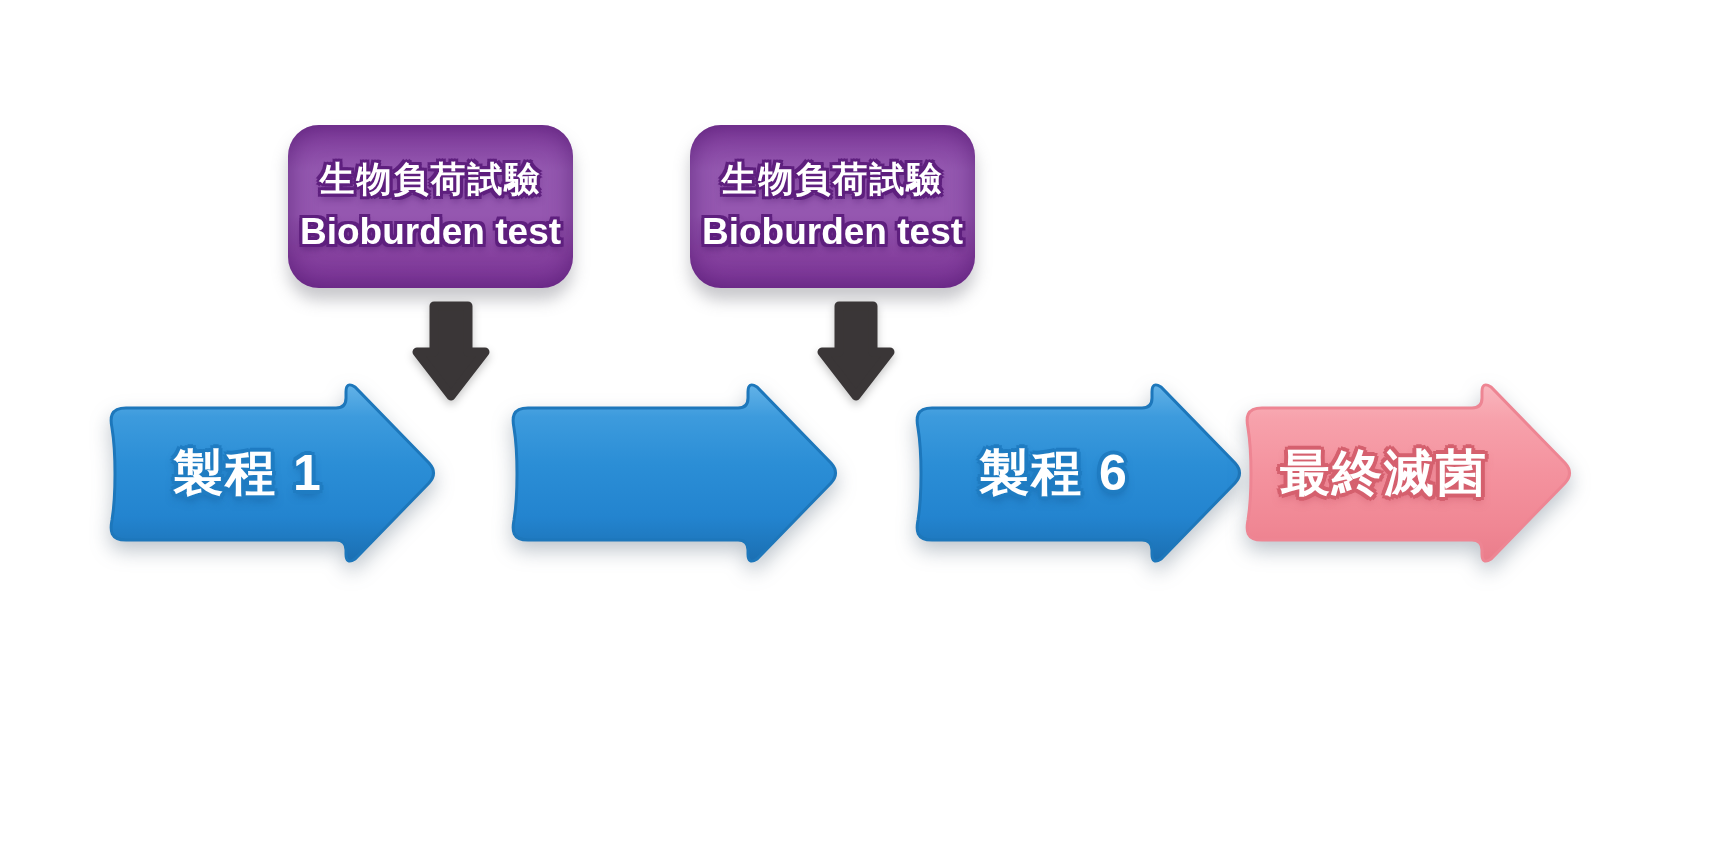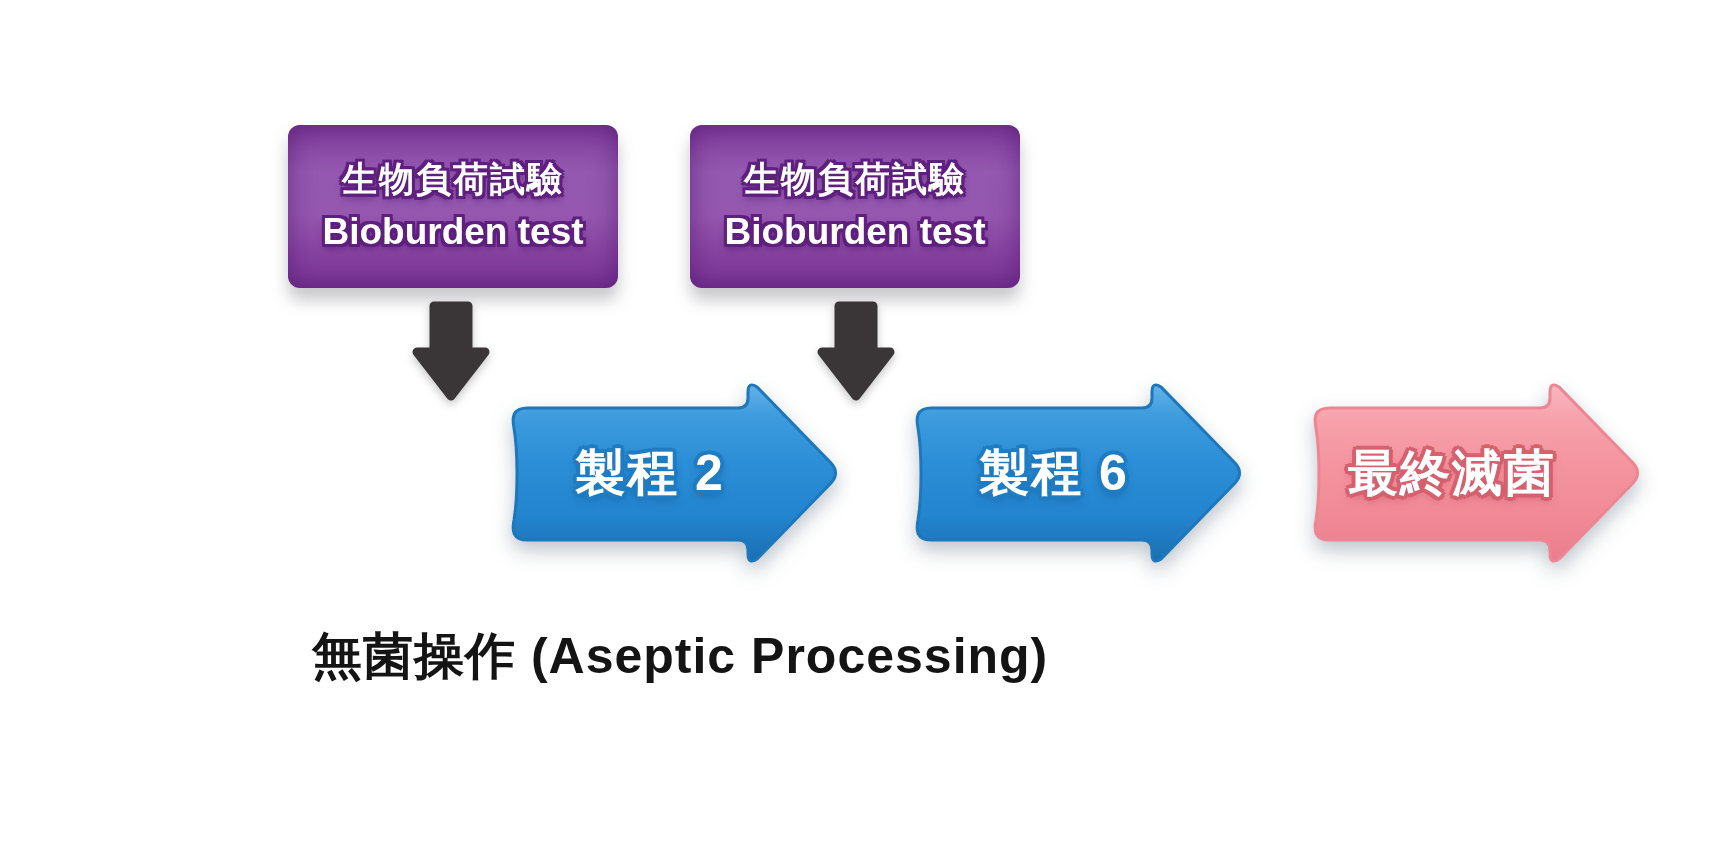--- a/index.html
+++ b/index.html
@@ -6,22 +6,22 @@
   #canvas{
     position:relative;
     width:1728px;height:864px;
     background:#ffffff;
     overflow:hidden;
     font-family:"Liberation Sans","DejaVu Sans",sans-serif;
   }
   
   .bioburden-box{
     position:absolute;
-    width:330px;height:163px;
-    border-radius:12px;
+    width:285px;height:163px;
+    border-radius:31px;
     background:linear-gradient(180deg,#7e3a9a 0%,#9458b0 28%,#9557b0 55%,#86419f 80%,#7a3496 100%);
     box-shadow:0 12px 16px rgba(110,110,120,0.38), inset 0 0 26px rgba(70,15,100,0.55);
     display:flex;flex-direction:column;align-items:center;justify-content:center;
     gap:13px;
   }
   .box-pos-1{left:288px;top:125px;}
   .box-pos-2{left:690px;top:125px;}
   .bioburden-line1{
     color:#fff;font-size:35px;font-weight:bold;letter-spacing:2px;line-height:1.1;
     text-shadow:-3px -3px 0 #5e1f7e,3px -3px 0 #5e1f7e,-3px 3px 0 #5e1f7e,3px 3px 0 #5e1f7e,
@@ -41,21 +41,21 @@
   }
   .down-pos-1{left:411px;top:300px;}
   .down-pos-2{left:816px;top:300px;}
   
   .process-arrow{
     position:absolute;width:350px;height:190px;
   }
   .arrow-pos-1{left:92px;top:378px;}
   .arrow-pos-2{left:494px;top:378px;}
   .arrow-pos-3{left:898px;top:378px;}
-  .arrow-pos-4{left:1296px;top:378px;}
+  .arrow-pos-4{left:1228px;top:378px;}
   .process-arrow svg{
     position:absolute;left:0;top:0;
     filter:drop-shadow(0 9px 10px rgba(70,90,110,0.35));
   }
   .arrow-label{
     position:absolute;left:0;top:0;width:312px;height:190px;
     display:flex;align-items:center;justify-content:center;
     color:#fff;font-size:50px;font-weight:bold;letter-spacing:2px;
     white-space:nowrap;
   }
@@ -114,37 +114,41 @@
     <svg width="80" height="105" viewBox="0 0 80 105">
       <path d="M23,6 L57,6 L57,52 L74,52 L40,96 L6,52 L23,52 Z" fill="#3a3637" stroke="#3a3637" stroke-width="9" stroke-linejoin="round" stroke-linecap="round"></path>
     </svg>
   </div>
   <div class="down-arrow down-pos-2">
     <svg width="80" height="105" viewBox="0 0 80 105">
       <path d="M23,6 L57,6 L57,52 L74,52 L40,96 L6,52 L23,52 Z" fill="#3a3637" stroke="#3a3637" stroke-width="9" stroke-linejoin="round" stroke-linecap="round"></path>
     </svg>
   </div>
 
+  <div class="process-arrow arrow-pos-1">
+    <svg width="350" height="190" viewBox="0 0 350 190">
+      <path d="M34,30 L244,30 Q254,30 254,20 L254,14 Q254,3 263,9 L337,85 Q346,95 337,105 L263,181 Q254,187 254,176 L254,172 Q254,162 244,162 L34,162 C18,162 18,152 20,142 C24,118 24,74 20,50 C18,40 18,30 34,30 Z" fill="url(#gradBlue)" stroke="#1d77bb" stroke-width="3"></path>
+    </svg>
+    <div class="arrow-label outline-blue">製程 1</div>
+  </div>
 
   <div class="process-arrow arrow-pos-2">
     <svg width="350" height="190" viewBox="0 0 350 190">
       <path d="M34,30 L244,30 Q254,30 254,20 L254,14 Q254,3 263,9 L337,85 Q346,95 337,105 L263,181 Q254,187 254,176 L254,172 Q254,162 244,162 L34,162 C18,162 18,152 20,142 C24,118 24,74 20,50 C18,40 18,30 34,30 Z" fill="url(#gradBlue)" stroke="#1d77bb" stroke-width="3"></path>
     </svg>
-    <div class="arrow-label outline-blue">製程 2</div>
   </div>
 
   <div class="process-arrow arrow-pos-3">
     <svg width="350" height="190" viewBox="0 0 350 190">
       <path d="M34,30 L244,30 Q254,30 254,20 L254,14 Q254,3 263,9 L337,85 Q346,95 337,105 L263,181 Q254,187 254,176 L254,172 Q254,162 244,162 L34,162 C18,162 18,152 20,142 C24,118 24,74 20,50 C18,40 18,30 34,30 Z" fill="url(#gradBlue)" stroke="#1d77bb" stroke-width="3"></path>
     </svg>
     <div class="arrow-label outline-blue">製程 6</div>
   </div>
 
   <div class="process-arrow arrow-pos-4">
     <svg width="350" height="190" viewBox="0 0 350 190">
       <path d="M34,30 L244,30 Q254,30 254,20 L254,14 Q254,3 263,9 L337,85 Q346,95 337,105 L263,181 Q254,187 254,176 L254,172 Q254,162 244,162 L34,162 C18,162 18,152 20,142 C24,118 24,74 20,50 C18,40 18,30 34,30 Z" fill="url(#gradPink)" stroke="#ee8593" stroke-width="3"></path>
     </svg>
     <div class="arrow-label outline-pink">最終滅菌</div>
   </div>
 
-  <div class="caption">無菌操作 (Aseptic Processing)</div>
 
 </div>
 
 </body></html>

